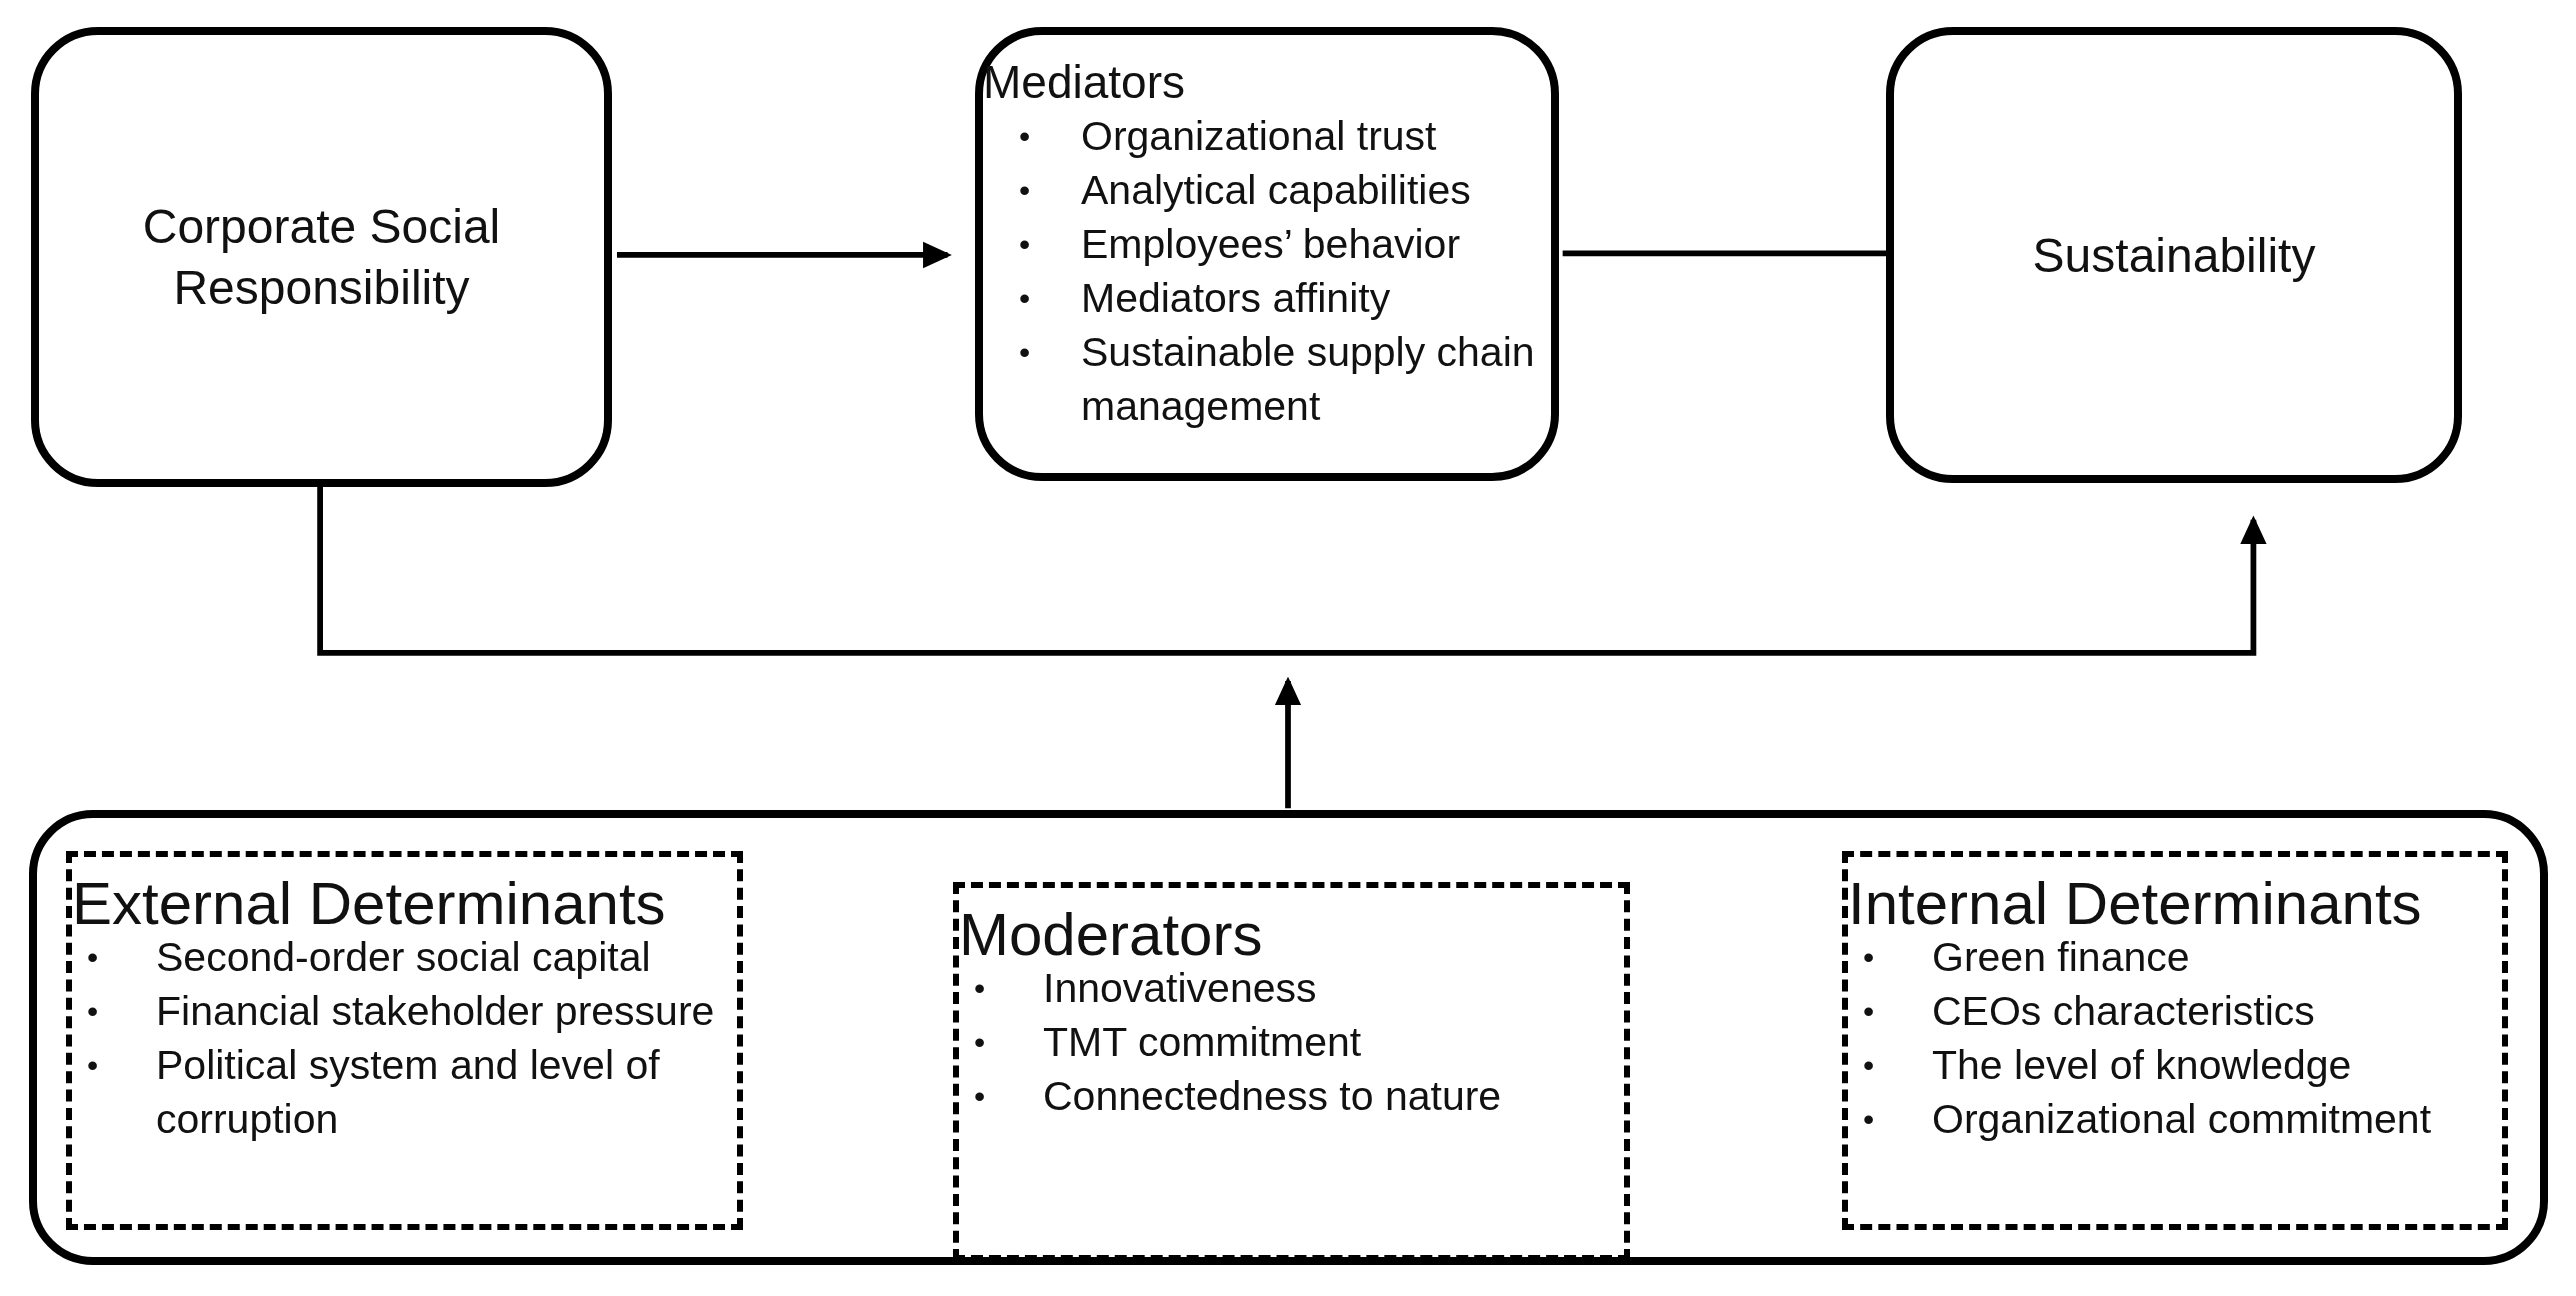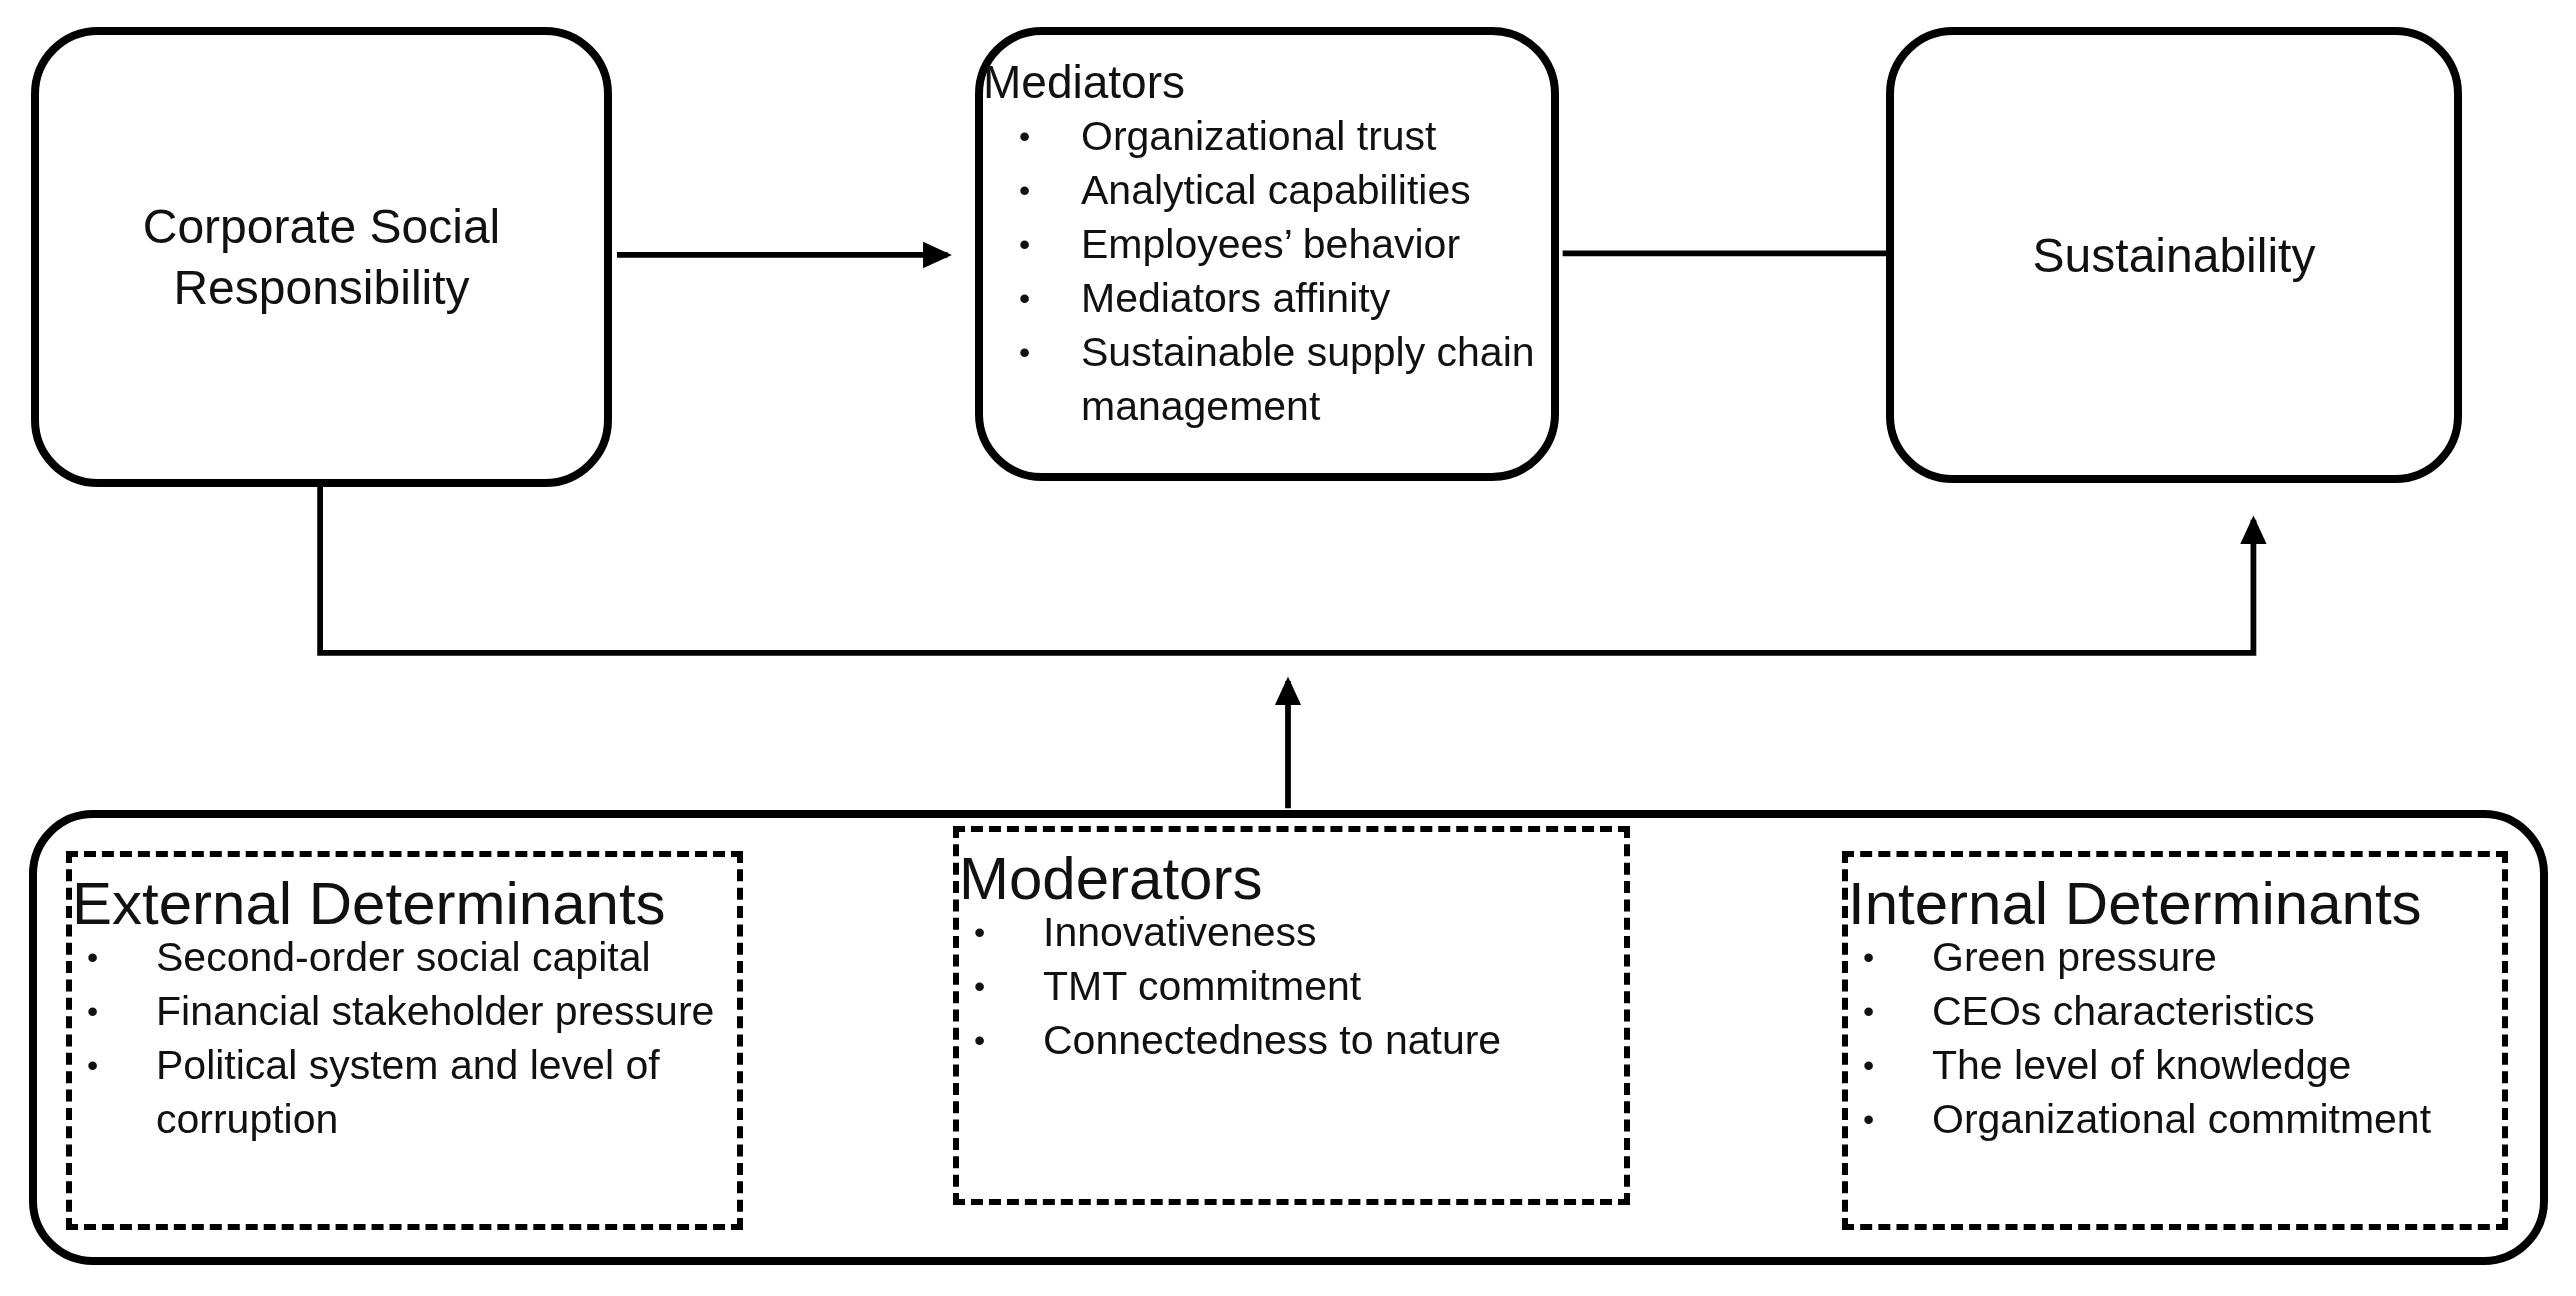--- a/index.html
+++ b/index.html
@@ -58,21 +58,21 @@
     border:6.6px dashed #000000;
     box-sizing:border-box;
     background:transparent;
     padding-top:20px;
   }
   #csr-box{left:31px;top:27px;width:581px;height:460px;}
   #mediators-box{left:975px;top:27px;width:584px;height:454px;}
   #sustainability-box{left:1886px;top:27px;width:576px;height:456px;}
   #container-box{left:29px;top:810px;width:2519px;height:455px;border-radius:64px;}
   #external-box{left:66px;top:851px;width:677px;height:379px;}
-  #moderators-box{left:953px;top:826px;width:677px;height:379px;}
+  #moderators-box{left:953px;top:882px;width:677px;height:379px;}
   #internal-box{left:1842px;top:851px;width:666px;height:379px;}
   #connector-svg{position:absolute;left:0;top:0;width:2576px;height:1296px;pointer-events:none;}
 </style>
 </head>
 <body>
 
 <div id="canvas">
 
   <svg id="connector-svg" viewBox="0 0 3132 1576" xmlns="http://www.w3.org/2000/svg">
     <defs>
@@ -122,21 +122,21 @@
     <ul class="bullets det-bullets mod-bullets">
         <li>Innovativeness</li>
         <li>TMT commitment</li>
         <li>Connectedness to nature</li>
       </ul>
   </div>
 
   <div id="internal-box" class="dashbox">
     <div class="box-title dashed-title">Internal Determinants</div>
     <ul class="bullets det-bullets">
-        <li>Green pressure</li>
+        <li>Green finance</li>
         <li>CEOs characteristics</li>
         <li>The level of knowledge</li>
         <li>Organizational commitment</li>
       </ul>
   </div>
 
 </div>
 
 
 </body></html>

